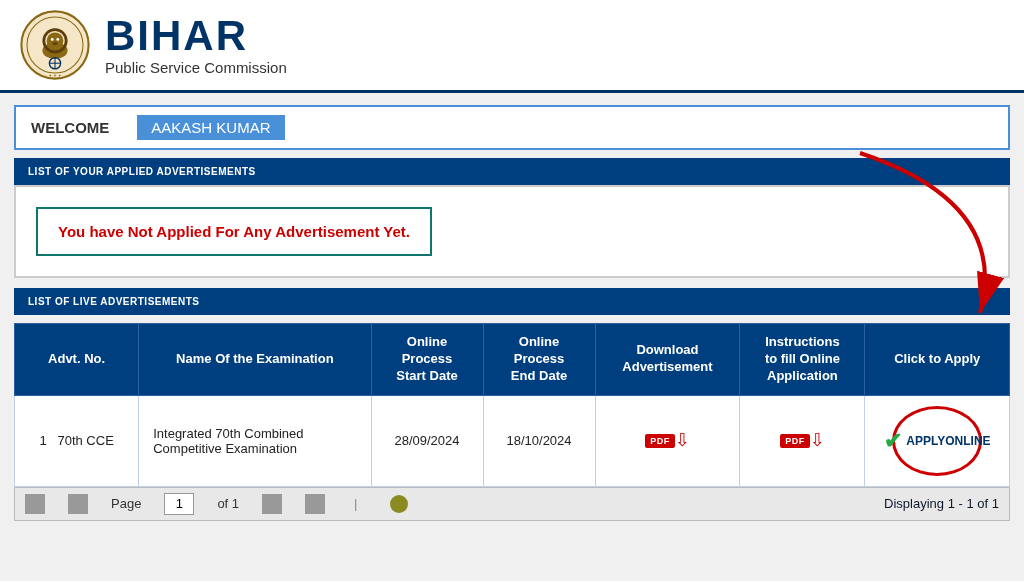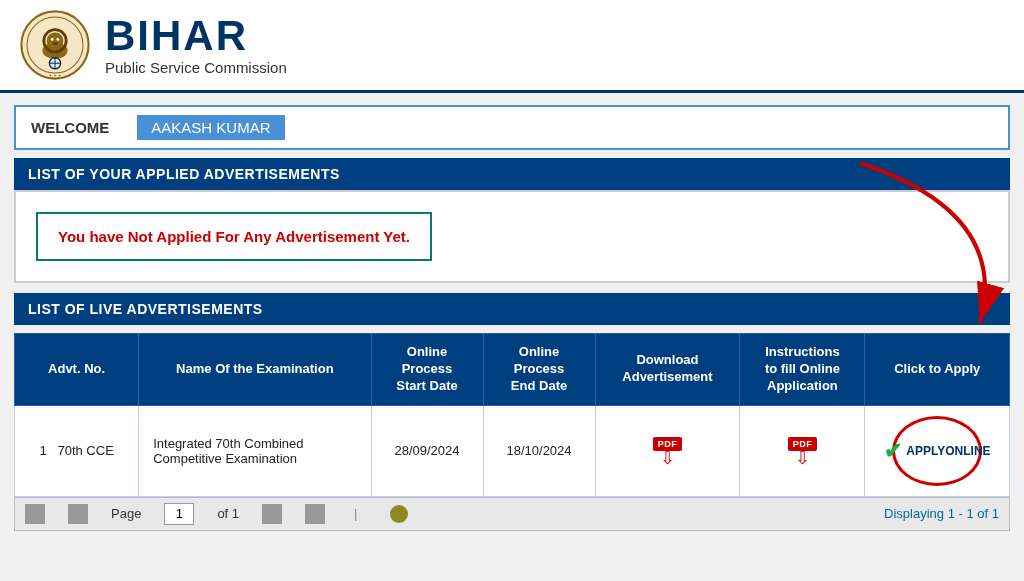--- a/index.html
+++ b/index.html
@@ -58,21 +58,21 @@
       font-weight: normal;
       font-size: 15px;
       padding: 4px 14px;
     }
 
     
     .section-header {
       background: #003f7f;
       color: white;
       font-weight: bold;
-      font-size: 14px;
+      font-size: 10px;
       padding: 8px 14px;
       margin: 0 14px 0 14px;
       letter-spacing: 0.5px;
     }
 
     
     .applied-section {
       margin: 0 14px 10px 14px;
       border: 2px solid #ccc;
       background: white;
@@ -125,21 +125,21 @@
       color: #222;
     }
     .adv-table tbody td.exam-name {
       text-align: left;
       padding-left: 14px;
     }
 
     
     .pdf-icon {
       display: inline-flex;
-      flex-direction: column;
+      flex-direction: row;
       align-items: center;
       cursor: pointer;
     }
     .pdf-box {
       background: #cc0000;
       color: white;
       font-size: 9px;
       font-weight: bold;
       padding: 2px 5px;
       border-radius: 2px;
@@ -218,21 +218,21 @@
       border: 1px solid #999;
       font-size: 13px;
     }
     .page-text {
       font-size: 13px;
       color: #333;
     }
     .pagination-right {
       margin-left: auto;
       font-size: 13px;
-      color: #0369a1;
+      color: #0f172a;
     }
 
     
     .apply-cell-wrapper {
       position: relative;
       display: flex;
       justify-content: center;
       align-items: center;
     }
 

